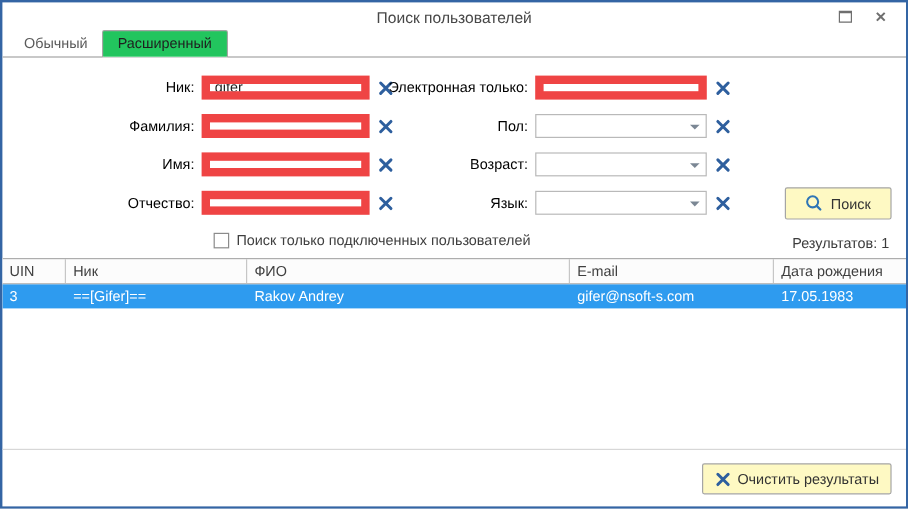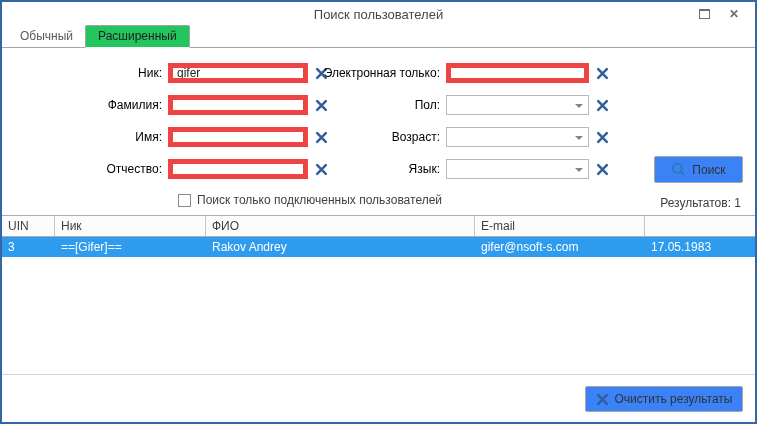--- a/index.html
+++ b/index.html
@@ -23,32 +23,32 @@
   
   .tabstrip { position:absolute; top:24px; left:0; right:0; height:22px;
     border-bottom:1px solid #a5a5a5; display:flex; align-items:flex-end; padding-left:6px; box-sizing:border-box; }
   .tab { padding:3px 12px 4px; color:#5a5a5a; white-space:nowrap; }
   .tab.active { background:#22c55e; border:1px solid #a5a5a5; border-bottom:1px solid #fff;
     margin-bottom:-1px; border-radius:2px 2px 0 0; color:#1f1f1f; }
   
   .flabel { position:absolute; height:20px; line-height:20px; text-align:right; color:#000000; }
   .tbox {
     position:absolute; height:20px; box-sizing:border-box;
-    border:5px solid #ef4444; background:#fff; padding:0 4px;
+    border:7px solid #ef4444; background:#fff; padding:0 4px;
     font-family:inherit; font-size:12px; color:#1e1e1e; outline:none;
   }
   .combo { position:absolute; height:20px; box-sizing:border-box; border:1px solid #b9b9b9; background:#fff; }
   .combo .arrow {
     position:absolute; right:5px; top:8px; width:0; height:0;
     border-left:4px solid transparent; border-right:4px solid transparent; border-top:4px solid #7b8794;
   }
   .clear-btn { position:absolute; width:15px; height:15px; display:flex; align-items:center; justify-content:center; cursor:default; }
   .push-btn {
     position:absolute; display:flex; align-items:center; justify-content:center; gap:6px;
-    background:#3b82f6; border:1px solid #a5a5a5; border-radius:2px; box-sizing:border-box;
+    background:#fef9c3; border:1px solid #a5a5a5; border-radius:2px; box-sizing:border-box;
     font-size:12px; color:#333; cursor:default;
   }
   .checkbox { display:inline-block; width:13px; height:13px; box-sizing:border-box;
     border:1px solid #8b8b8b; background:#fff; flex:0 0 auto; }
   .check-row { position:absolute; display:flex; align-items:center; gap:6px; color:#3f3f3f; }
   .results-count { position:absolute; right:14px; top:194px; color:#3c3c3c; }
   
   .grid-header {
     position:absolute; top:213px; left:0; right:0; height:22px; box-sizing:border-box;
     background:#fcfcfc; border-top:1px solid #adadad; border-bottom:1px solid #adadad;
@@ -171,20 +171,21 @@
     <span class="checkbox"></span>
     <span>Поиск только подключенных пользователей</span>
   </div>
   <div class="results-count">Результатов: 1</div>
 
   <div class="grid-header">
     <div class="hcell w-uin">UIN</div>
     <div class="hcell w-nick">Ник</div>
     <div class="hcell w-fio">ФИО</div>
     <div class="hcell w-email">E-mail</div>
+    <div class="hcell last">Дата рождения</div>
   </div>
 
   <div class="grid-row">
     <div class="dcell w-uin">3</div>
     <div class="dcell w-nick">==[Gifer]==</div>
     <div class="dcell w-fio">Rakov Andrey</div>
     <div class="dcell w-email">gifer@nsoft-s.com</div>
     <div class="dcell last">17.05.1983</div>
   </div>
 

